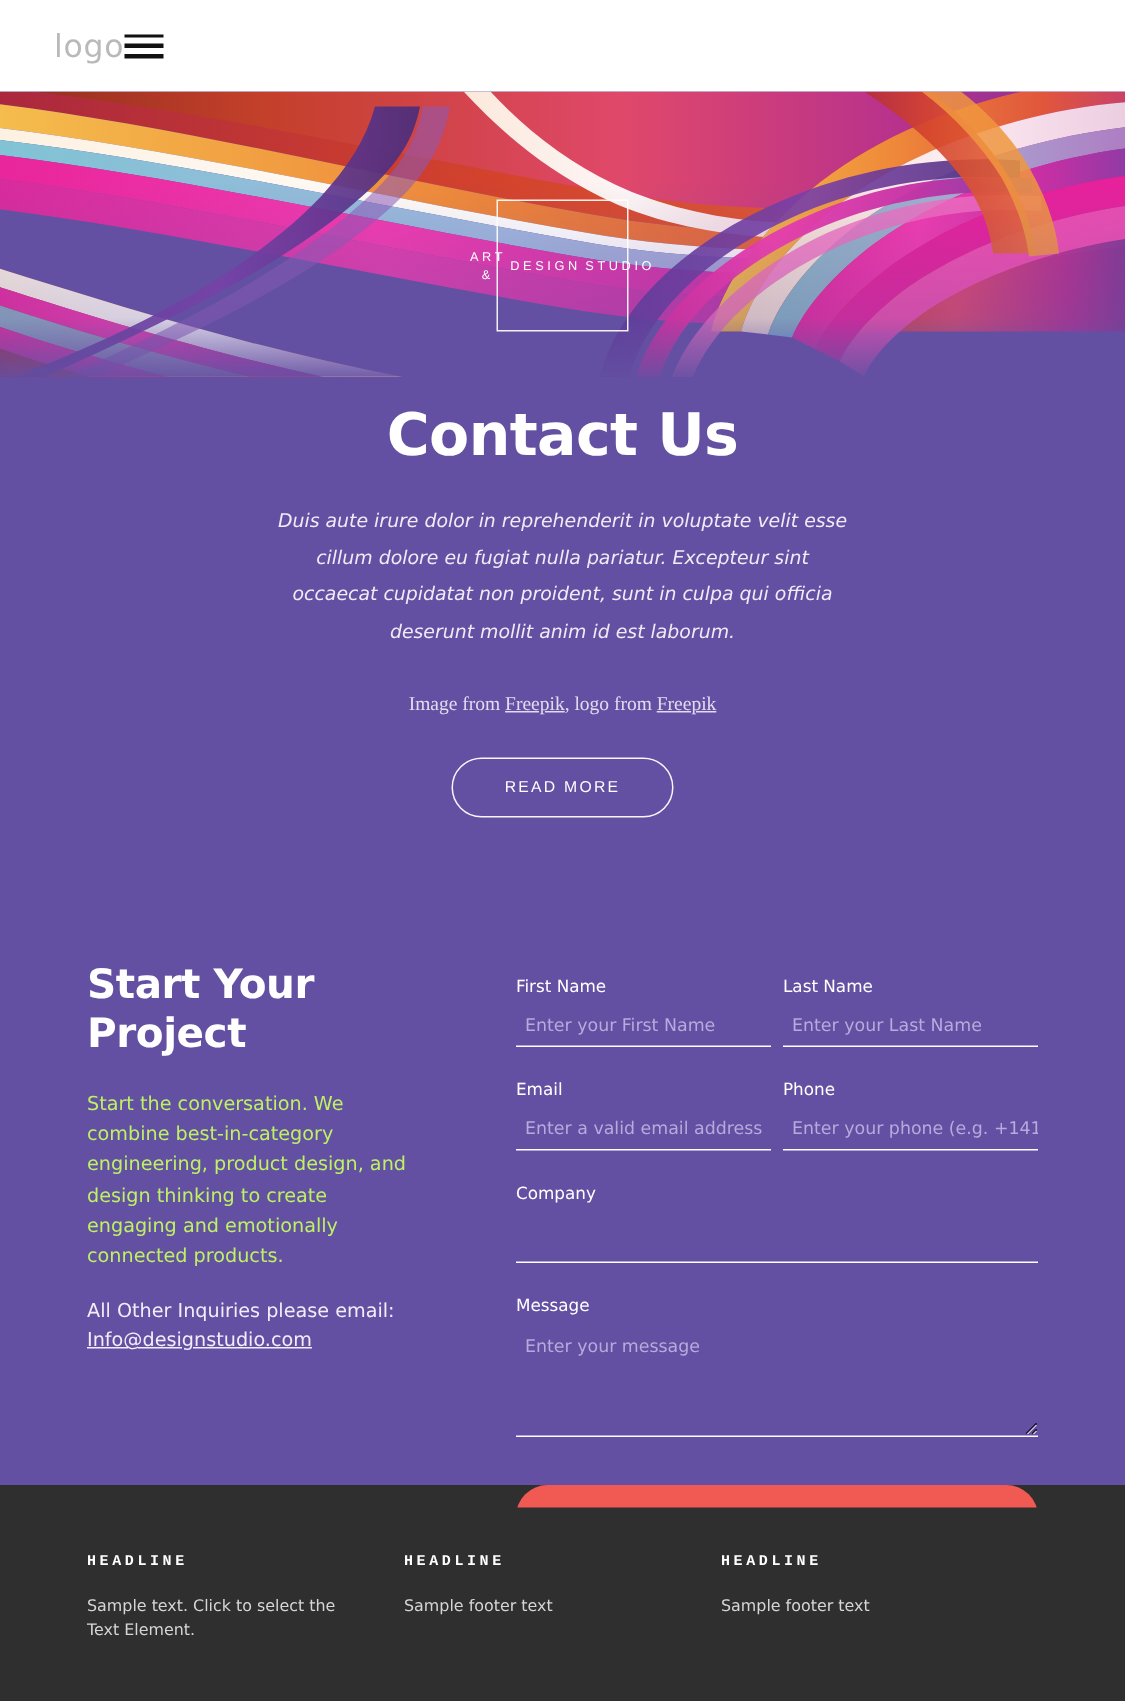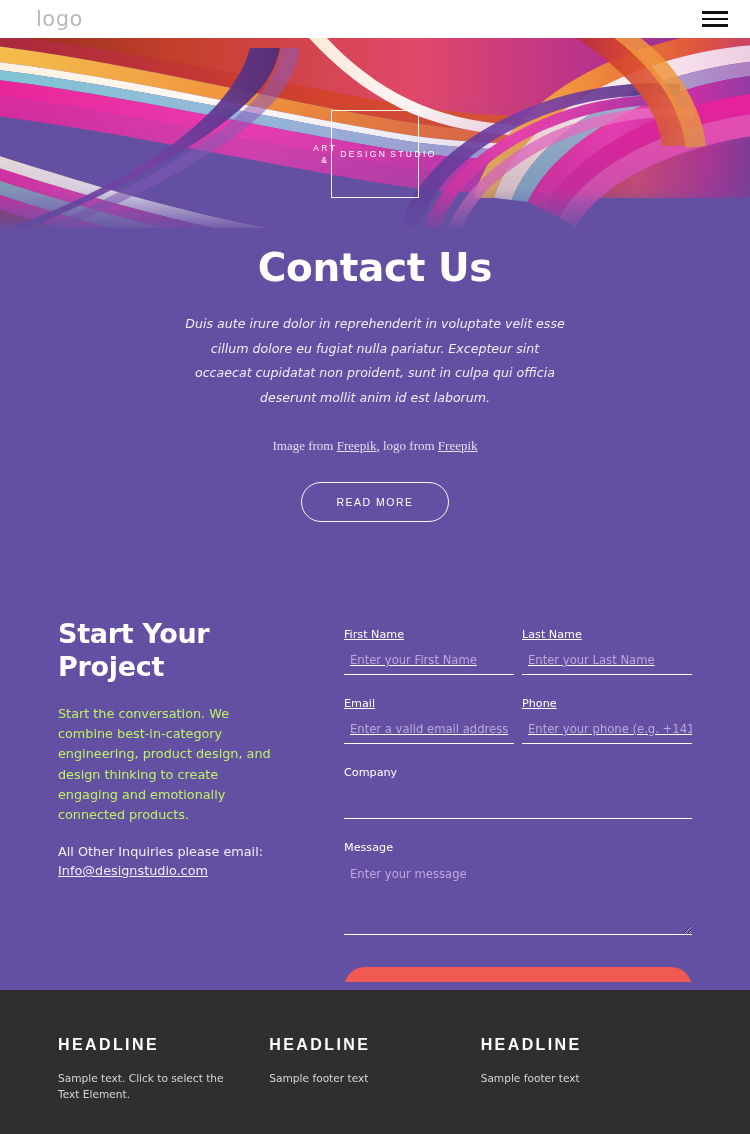--- a/index.html
+++ b/index.html
@@ -20,25 +20,25 @@
     position: relative;
     width: 750px;
     height: 1134px;
     overflow: hidden;
   }
 
   
   .site-header {
     position: relative;
     z-index: 20;
-    height: 38px;
+    height: 61px;
     background: #ffffff;
     display: flex;
     align-items: center;
-    justify-content: space-between;
+    justify-content: flex-start;
     padding: 0 22px 0 36px;
   }
 
   .logo-text {
     font-family: "DejaVu Sans", sans-serif;
     font-size: 21px;
     letter-spacing: 0.5px;
     color: #b9b9b9;
     font-weight: 400;
   }
@@ -199,21 +199,20 @@
   
   .contact-form {
     flex: 1;
     padding-left: 54px;
     padding-top: 10px;
   }
 
   .form-row {
     display: flex;
     gap: 8px;
-    text-decoration: underline;
   }
 
   .field {
     flex: 1;
     margin-bottom: 22px;
     min-width: 0;
   }
   .field.full { flex: none; width: 100%; }
 
   .field-label {
@@ -275,25 +274,25 @@
     display: flex;
     padding: 46px 58px 0 58px;
   }
 
   .footer-col {
     flex: 1;
     padding-right: 24px;
   }
 
   .footer-headline {
-    font-size: 16px;
+    font-size: 10px;
     font-weight: 700;
     letter-spacing: 2.4px;
     color: #ffffff;
-    font-family: Liberation Sans, sans-serif;
+    font-family: Liberation Mono, monospace;
   }
 
   .footer-text {
     margin-top: 17px;
     font-size: 10.6px;
     color: #d6d6d6;
     line-height: 1.5;
     font-family: "DejaVu Sans", sans-serif;
   }
 </style>

